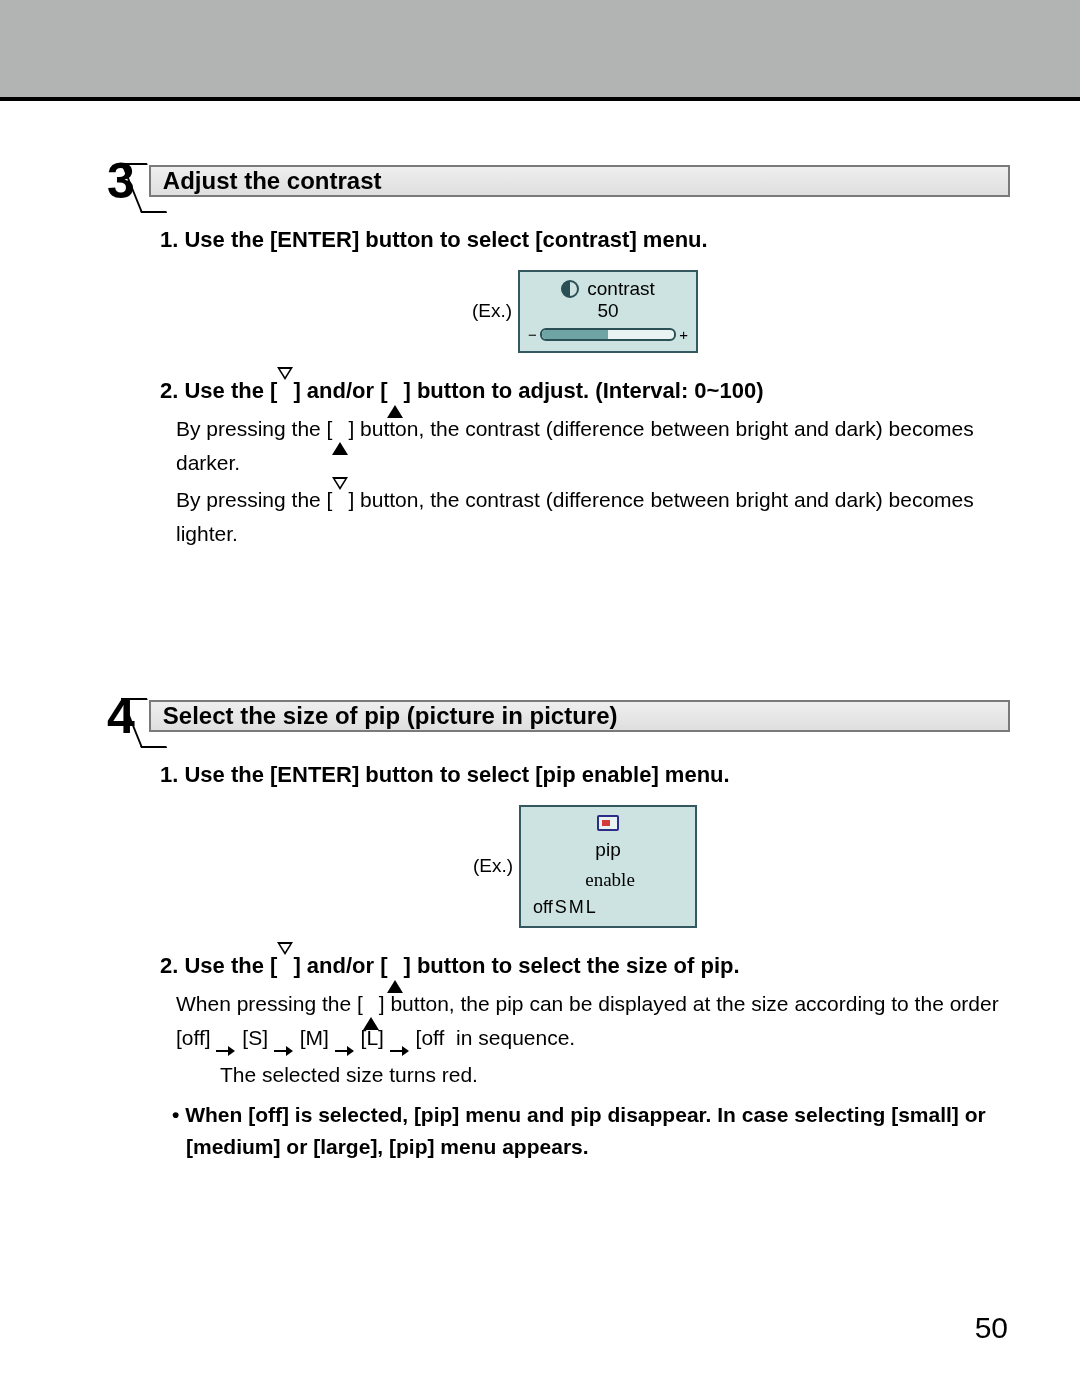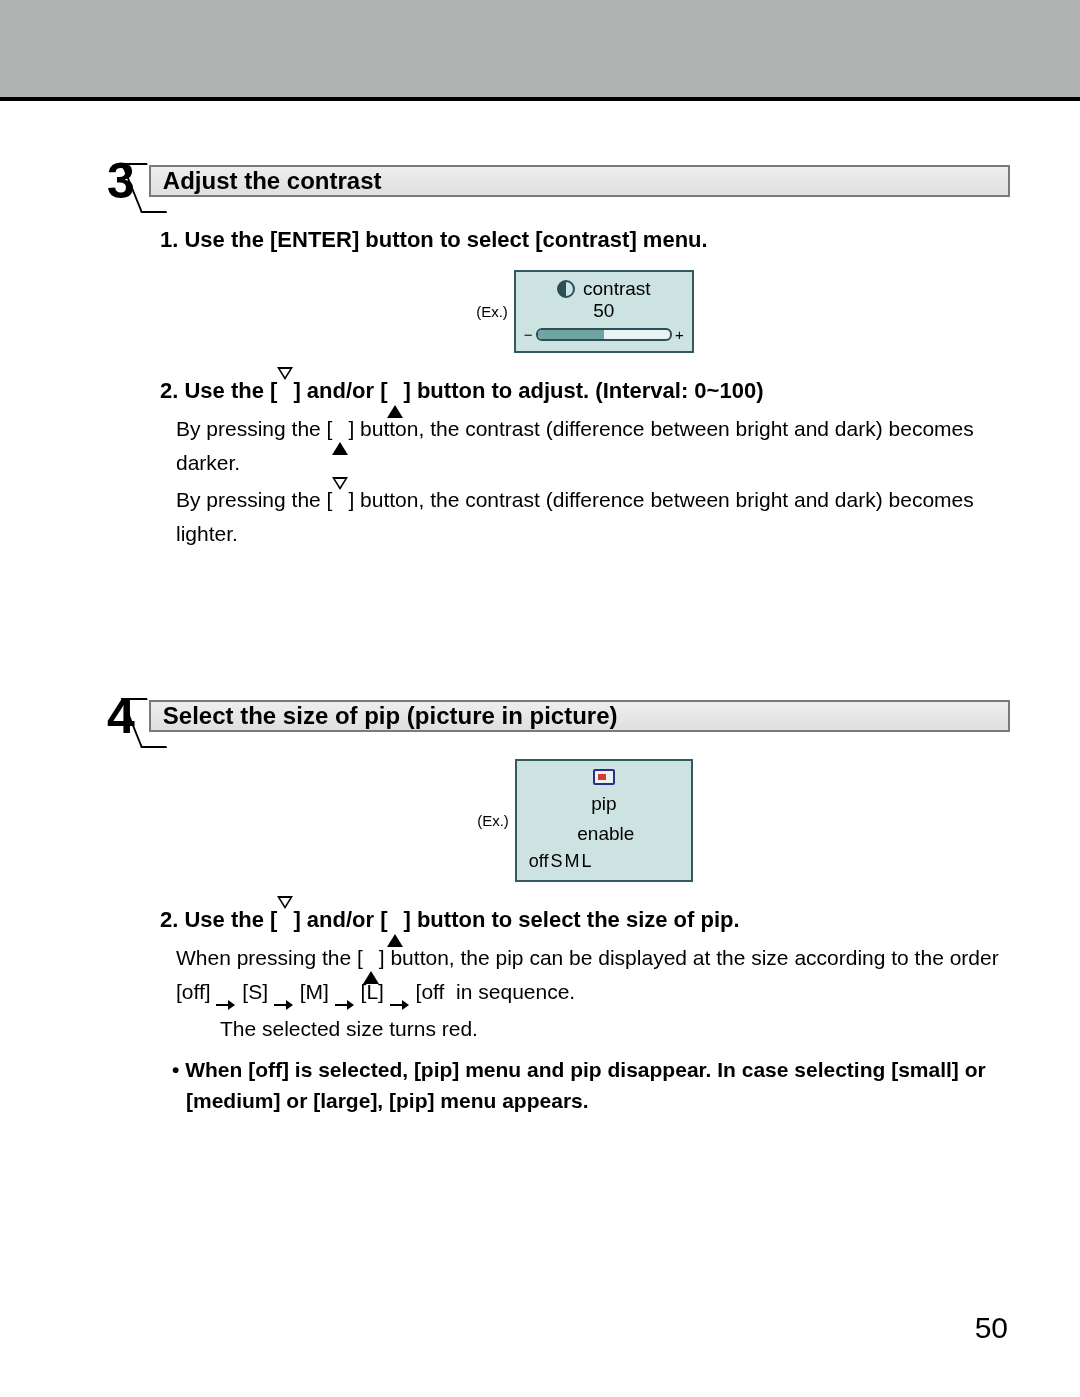--- a/index.html
+++ b/index.html
@@ -90,21 +90,21 @@
     margin-top: 4px;
   }
 
   .example-row {
     display: flex;
     align-items: center;
     justify-content: center;
     gap: 6px;
     margin: 14px 0 22px 0;
   }
-  .ex-label { font-size: 15px; text-align: center; }
+  .ex-label { font-size: 19px; text-align: center; }
 
   
   .osd-contrast {
     width: 180px;
     border: 2px solid #33585f;
     background: #cde3e1;
     padding: 6px 8px 8px 8px;
     font-size: 18px;
   }
   .osd-contrast .line1 {
@@ -317,28 +317,31 @@
 
     <div class="step-block" style="margin-top:140px;">
       <div class="step-header">
         <div class="step-num">4</div>
         <div class="step-title-wrap">
           <div class="step-title">Select the size of pip (picture in picture)</div>
         </div>
       </div>
 
       <div class="substep">
+        <div class="sub-line">
+          <span>1. Use the [ENTER] button to select [</span><span>pip enable</span><span>] menu.</span>
+        </div>
 
         <div class="example-row">
           <span class="ex-label">(Ex.)</span>
           <div class="osd-pip">
             <div class="pip-line1">
               <span class="pip-icon"></span>
               <span>pip</span>
-              <span style="margin-left:4px;">enable</span>
+              <span style="margin-left:4px;font-family:Liberation Serif, serif;">enable</span>
             </div>
             <div class="pip-line2">
               <span>off</span>
               <span>S</span>
               <span>M</span>
               <span>L</span>
             </div>
           </div>
         </div>
       </div>

